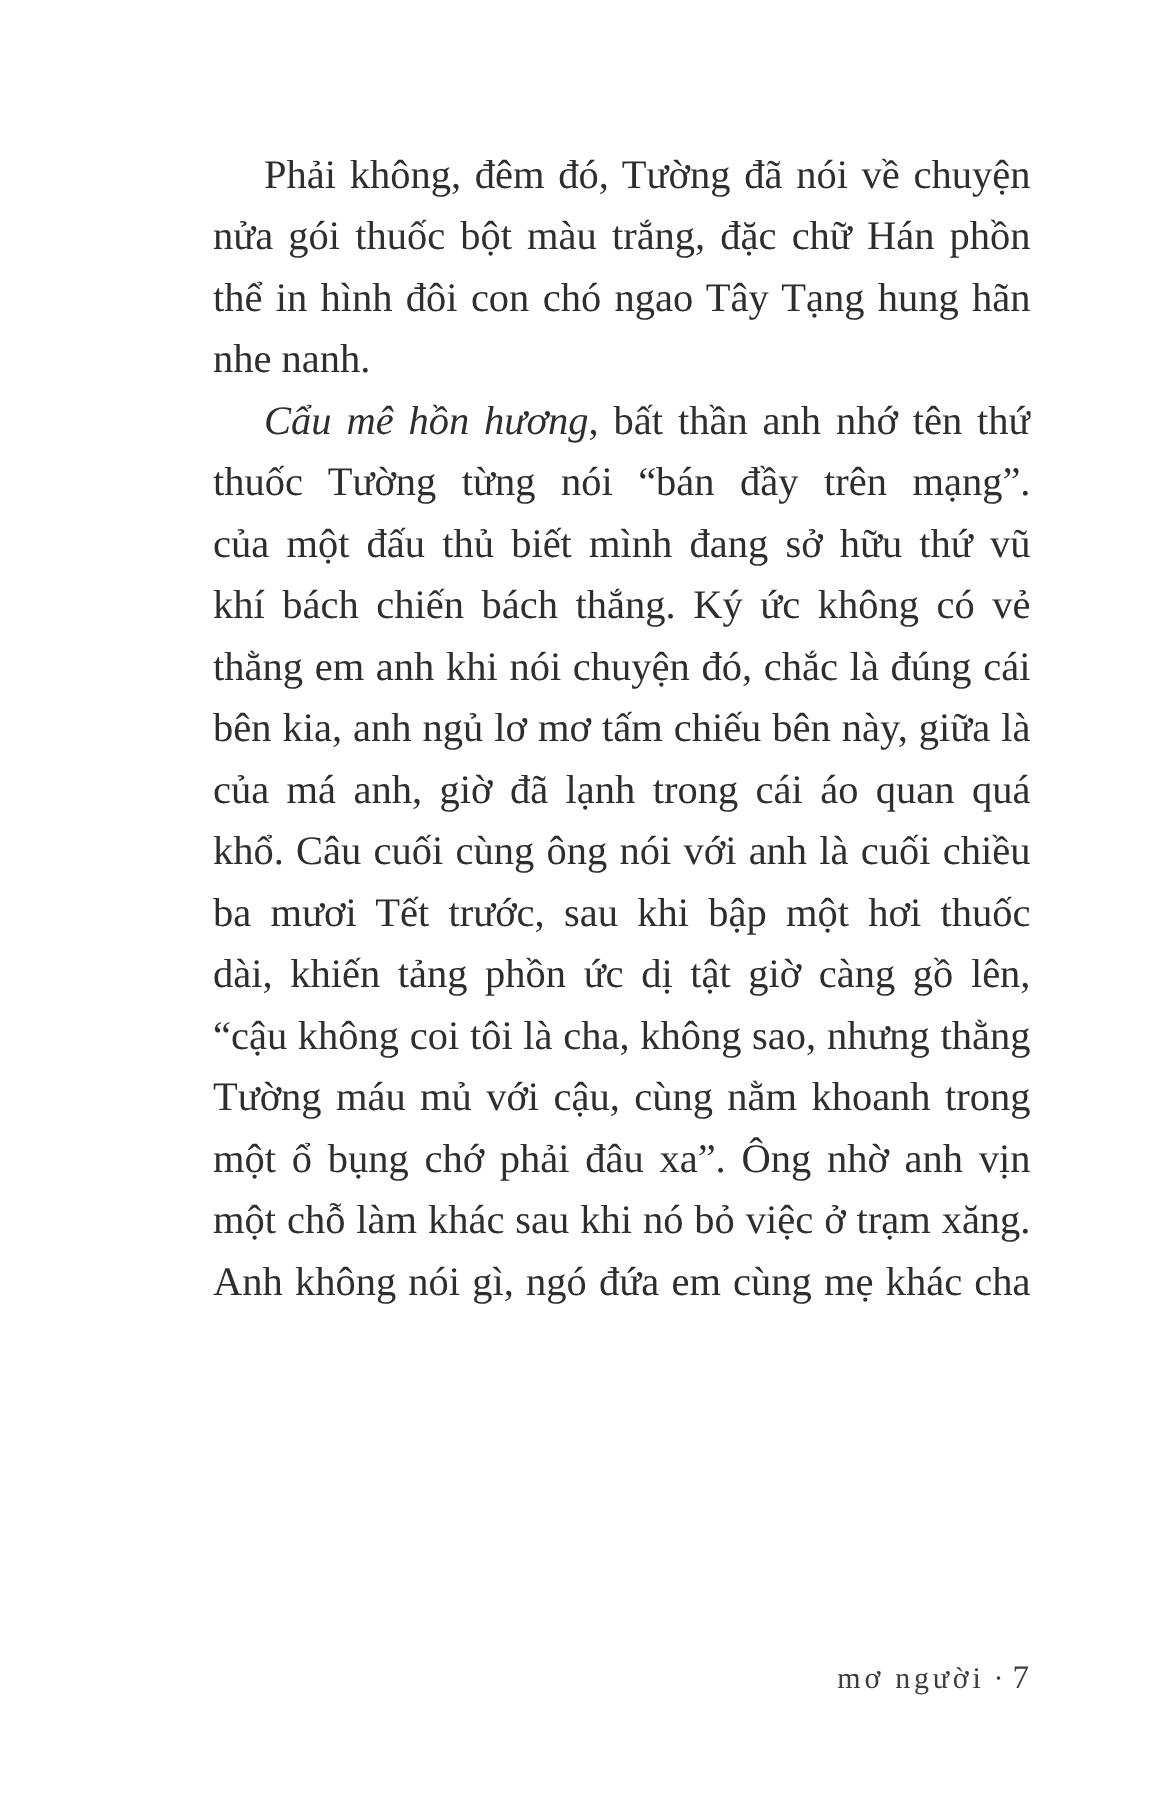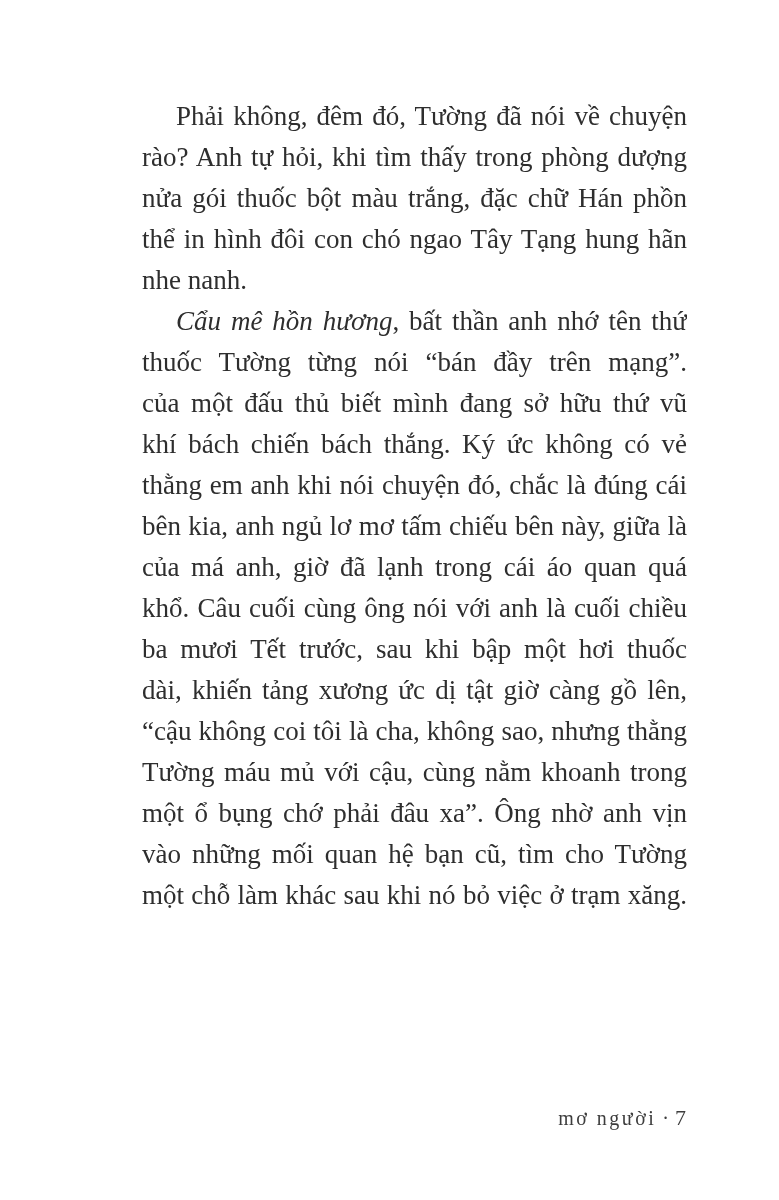--- a/index.html
+++ b/index.html
@@ -60,38 +60,37 @@
     letter-spacing: 0;
   }
 </style>
 </head>
 <body>
 
 <div class="book-page">
 
   <div class="text-block">
       <div class="line indent"><span>Phải không, đêm đó, Tường đã nói về chuyện</span></div>
-      <div class="line"><span>rào? Anh tự hỏi, khi tìm thấy trong phòng dượng</span></div>
       <div class="line"><span>nửa gói thuốc bột màu trắng, đặc chữ Hán phồn</span></div>
       <div class="line"><span>thể in hình đôi con chó ngao Tây Tạng hung hãn</span></div>
       <div class="line no-justify"><span>nhe nanh.</span></div>
       <div class="line indent"><em>Cẩu mê hồn hương</em><span>, bất thần anh nhớ tên thứ</span></div>
       <div class="line"><span>thuốc Tường từng nói “bán đầy trên mạng”. Giọng</span></div>
       <div class="line"><span>của một đấu thủ biết mình đang sở hữu thứ vũ</span></div>
       <div class="line"><span>khí bách chiến bách thắng. Ký ức không có vẻ mặt</span></div>
       <div class="line"><span>thằng em anh khi nói chuyện đó, chắc là đúng cái</span></div>
       <div class="line"><span>bên kia, anh ngủ lơ mơ tấm chiếu bên này, giữa là</span></div>
       <div class="line"><span>của má anh, giờ đã lạnh trong cái áo quan quá</span></div>
       <div class="line"><span>khổ. Câu cuối cùng ông nói với anh là cuối chiều</span></div>
       <div class="line"><span>ba mươi Tết trước, sau khi bập một hơi thuốc</span></div>
-      <div class="line"><span>dài, khiến tảng xương ức dị tật giờ càng gồ lên,</span></div>
+      <div class="line"><span>dài, khiến tảng phồn ức dị tật giờ càng gồ lên,</span></div>
       <div class="line"><span>“cậu không coi tôi là cha, không sao, nhưng thằng</span></div>
       <div class="line"><span>Tường máu mủ với cậu, cùng nằm khoanh trong</span></div>
       <div class="line"><span>một ổ bụng chớ phải đâu xa”. Ông nhờ anh vịn</span></div>
-      <div class="line"><span>vào những mối quan hệ bạn cũ, tìm cho Tường</span></div>
       <div class="line"><span>một chỗ làm khác sau khi nó bỏ việc ở trạm xăng.</span></div>
+      <div class="line"><span>Anh không nói gì, ngó đứa em cùng mẹ khác cha</span></div>
     </div>
 
   <div class="page-footer">
     <span>mơ người</span><span class="sep">·</span><span class="num">7</span>
   </div>
 
 </div>
 
 </body></html>

